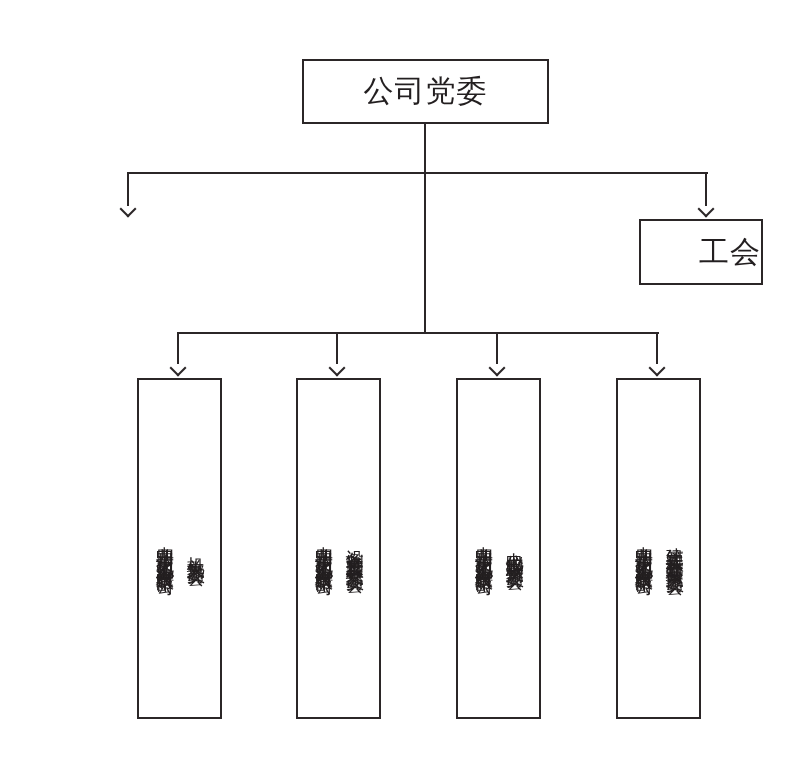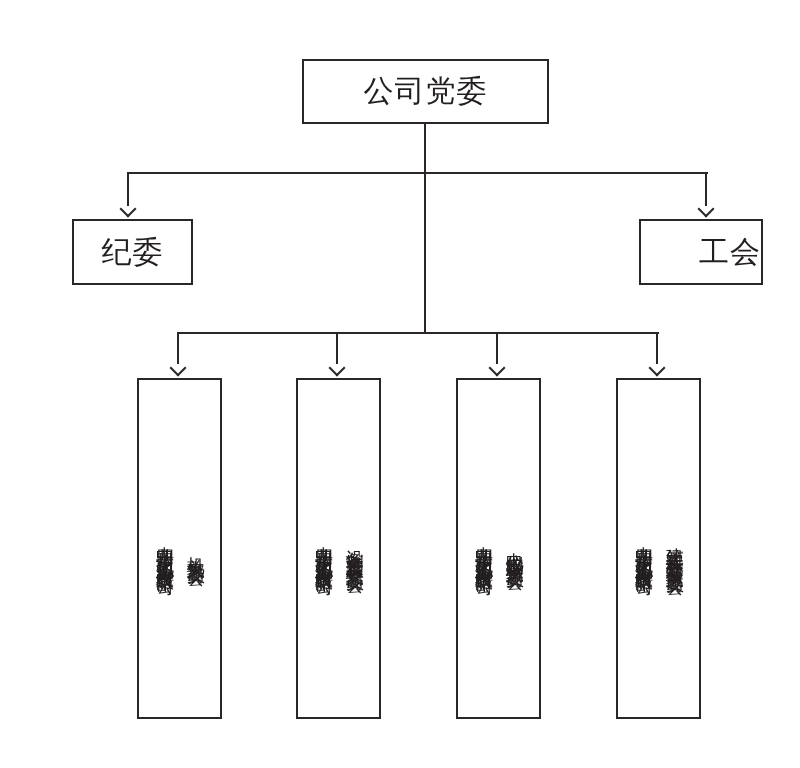--- a/index.html
+++ b/index.html
@@ -67,23 +67,20 @@
   <div class="line" style="left:636px;top:332px;width:2px;height:32px;"></div>
   <div class="chev" style="left:152px;top:362px;"></div>
   <div class="chev" style="left:311px;top:362px;"></div>
   <div class="chev" style="left:471px;top:362px;"></div>
   <div class="chev" style="left:631px;top:362px;"></div>
 
   <div class="node root-node">
     <span>公司党委</span>
   </div>
 
-  <div class="node jiwei-node">
-    <span>纪委</span>
-  </div>
 
   <div class="node gonghui-node">
     <span>工会</span>
   </div>
 
   <div class="branch-box" style="left:117px;">
     <div class="vtext">中共四川泸天化弘旭工程建设有限公司</div>
     <div class="vtext">机关支部委员会</div>
   </div>
 

